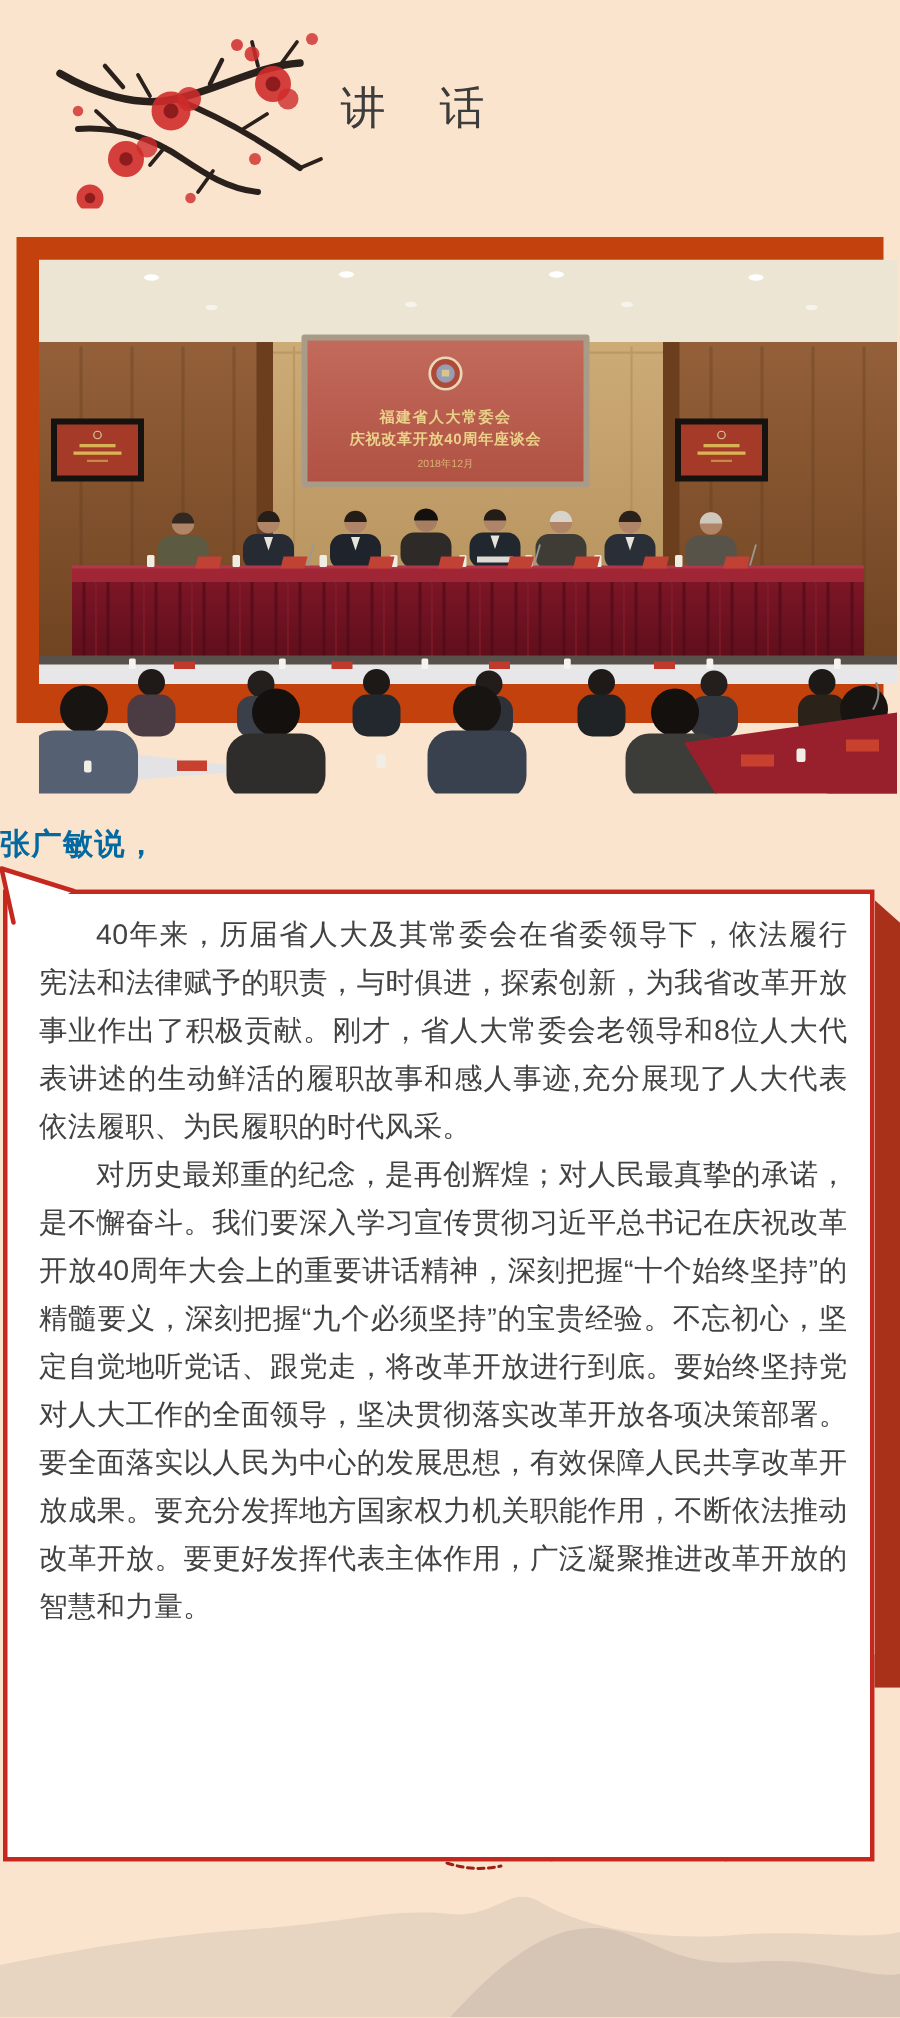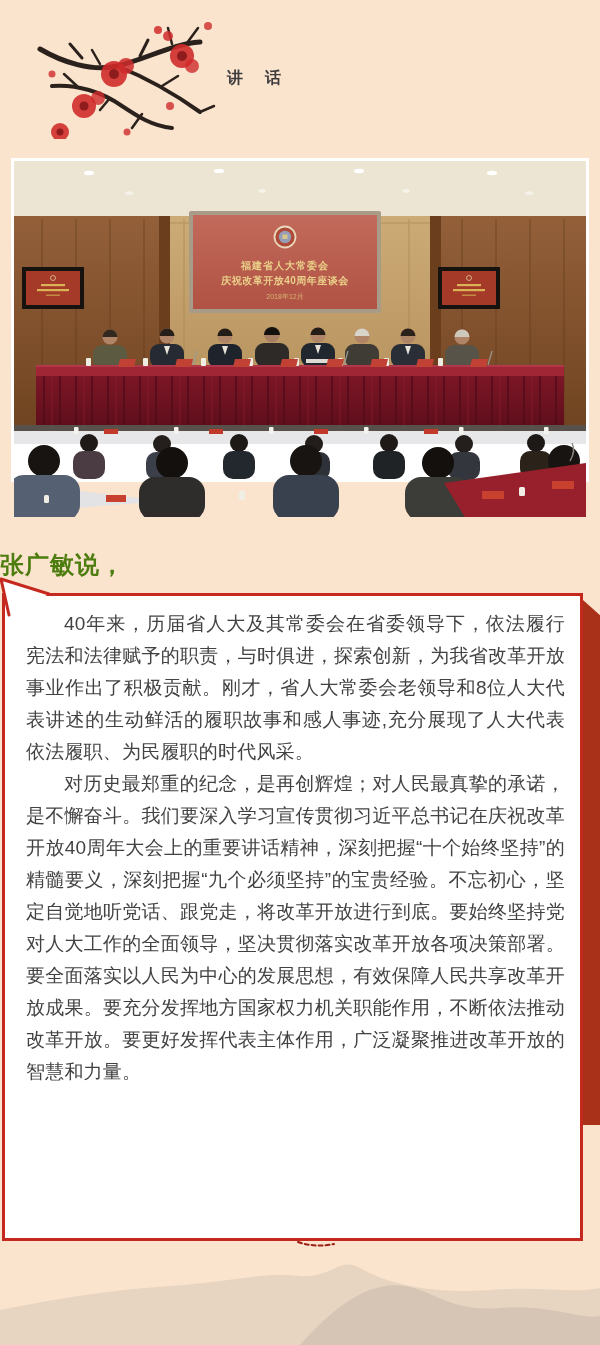--- a/index.html
+++ b/index.html
@@ -4,32 +4,32 @@
 <style>
   html,body{margin:0;padding:0;}
   body{
     width:600px;height:1345px;position:relative;overflow:hidden;
     background:#fbe4cd;
     font-family:"Liberation Sans","DejaVu Sans",sans-serif;
   }
   .abs{position:absolute;}
   
   .page-title{
-    left:227px;top:68px;
-    font-size:16px;font-weight:bold;color:#3c3c3c;letter-spacing:3px;
+    left:227px;top:52px;
+    font-size:30px;font-weight:normal;color:#3c3c3c;letter-spacing:3px;
   }
   
   .photo-frame{
     left:11px;top:158px;width:578px;height:324px;
-    background:#ffffff;padding:3px;box-sizing:border-box;
+    background:#c2410c;padding:15px;box-sizing:border-box;
   }
   .photo-frame svg{display:block;}
   
   .speaker-label{
-    left:0px;top:549px;font-size:24px;font-weight:bold;color:#4d7c0f;letter-spacing:1px;
+    left:0px;top:549px;font-size:20px;font-weight:bold;color:#0369a1;letter-spacing:1px;
   }
   
   .ribbon-right{
     left:583px;top:600px;width:17px;height:525px;background:#a93019;
     clip-path:polygon(0 0,100% 2.9%,100% 100%,0 100%);
   }
   .ribbon-bottom{
     left:45px;top:1103px;width:555px;height:22px;background:#a93019;
   }
   .bubble{

